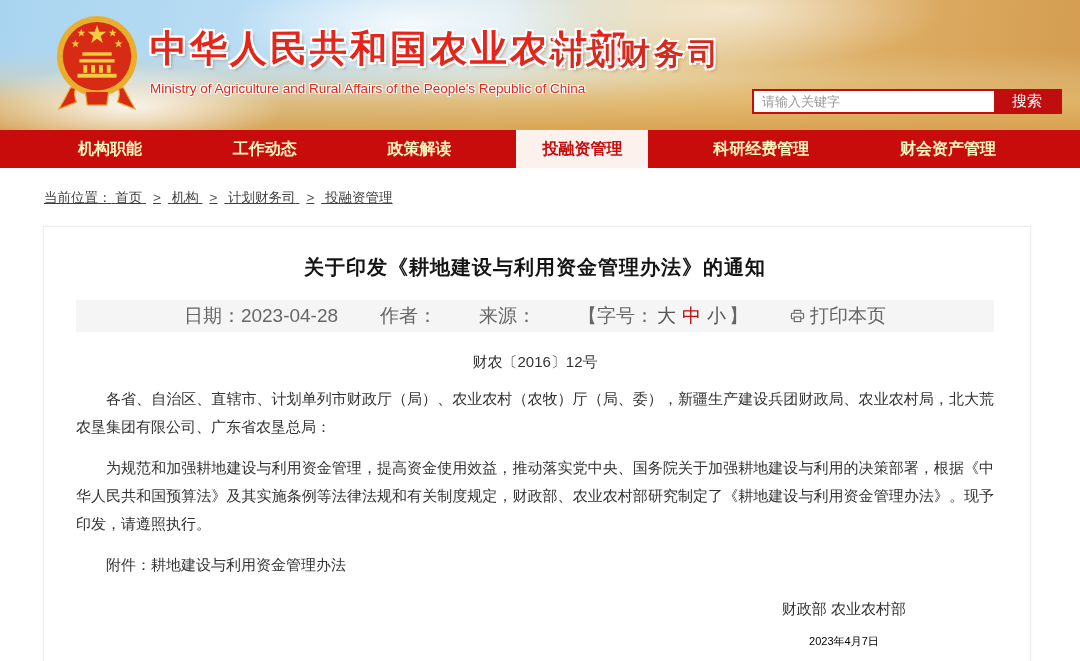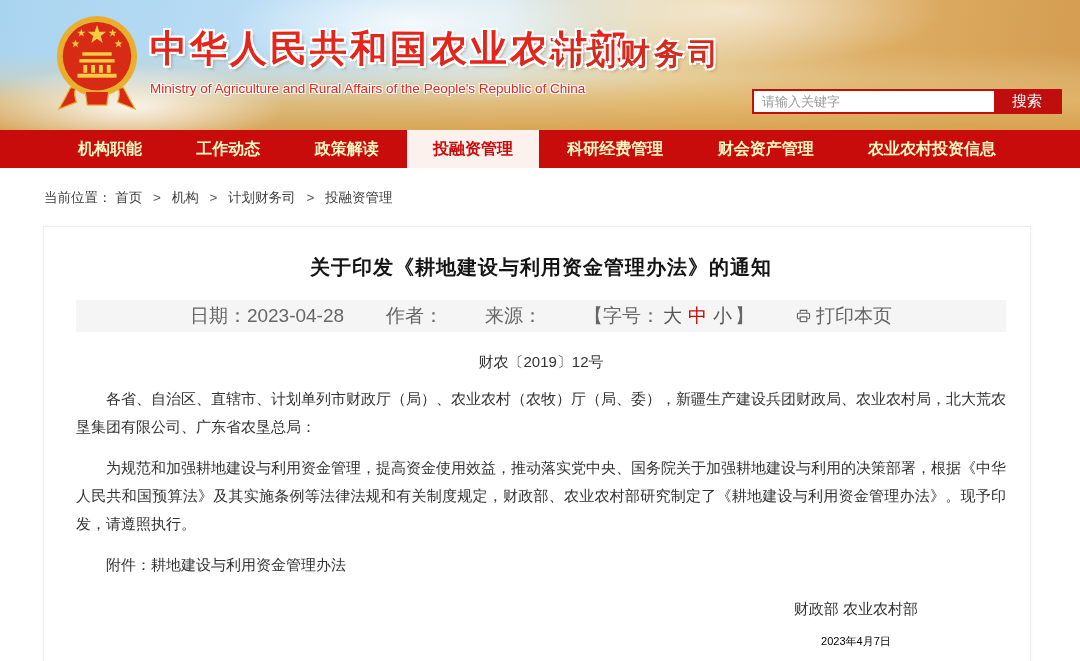--- a/index.html
+++ b/index.html
@@ -31,27 +31,27 @@
     font-family:"Liberation Sans","DejaVu Sans",sans-serif; }
 
   
   .main-nav { height:38px; background:#c80b0b; display:flex; align-items:stretch;
     justify-content:space-between; padding:0 58px 0 52px; }
   .nav-item { display:flex; align-items:center; padding:0 26px; color:#fef9c3; font-size:16px;
     font-weight:bold; text-decoration:none; cursor:pointer; white-space:nowrap; }
   .nav-item.active { background:#fdf1ed; color:#c80b0b; }
 
   
-  .breadcrumb { padding:21px 0 19px 44px; font-size:13.5px; color:#404040; }
+  .breadcrumb { padding:21px 0 19px 44px; font-size:13.5px; color:#404040;text-decoration:underline; }
   .breadcrumb a { color:#404040; text-decoration:none; cursor:pointer; }
   .breadcrumb .sep { margin:0 7px; color:#555; }
 
   
   .content-panel { margin-left:43px; width:988px; height:436px; background:#fff;
-    border:1px solid #ededed; box-shadow:0 0 5px rgba(0,0,0,.04); padding:27px 24px 0 32px; }
+    border:1px solid #ededed; box-shadow:0 0 5px rgba(0,0,0,.04); padding:27px 36px 0 32px; }
   .article-title { text-align:center; font-size:20px; font-weight:bold; color:#141414; letter-spacing:1px; }
   .meta-bar { margin-top:19px; height:32px; background:#f5f5f5; display:flex; align-items:center;
     justify-content:center; font-size:19px; color:#666; }
   .meta-bar .gap { margin-left:42px; }
   .meta-item { display:inline-flex; align-items:center; }
   .size-opt { margin:0 3px; cursor:pointer; color:#555; }
   .size-opt.red { color:#c00d0d; }
   .print-link { display:inline-flex; align-items:center; cursor:pointer; color:#666; }
   .print-link svg { margin-right:5px; }
   .doc-number { margin-top:21px; text-align:center; font-size:15px; color:#333; }
@@ -97,21 +97,20 @@
   </div>
 </header>
 
 <nav class="main-nav">
   <a class="nav-item">机构职能</a>
   <a class="nav-item">工作动态</a>
   <a class="nav-item">政策解读</a>
   <a class="nav-item active">投融资管理</a>
   <a class="nav-item">科研经费管理</a>
   <a class="nav-item">财会资产管理</a>
-  <a class="nav-item">农业农村投资信息</a>
 </nav>
 
 <div class="breadcrumb">
   <span>当前位置：</span>
   <a>首页</a>
   <span class="sep">&gt;</span>
   <a>机构</a>
   <span class="sep">&gt;</span>
   <a>计划财务司</a>
   <span class="sep">&gt;</span>
@@ -138,21 +137,21 @@
     <span class="print-link gap">
       <svg width="15" height="14" viewBox="0 0 16 15">
         <path d="M4.5 4V1.5h7V4" fill="none" stroke="#666" stroke-width="1.2"></path>
         <rect x="1.5" y="4.5" width="13" height="6" rx="1" fill="none" stroke="#666" stroke-width="1.2"></rect>
         <rect x="4.5" y="8.5" width="7" height="5" fill="#f5f5f5" stroke="#666" stroke-width="1.2"></rect>
       </svg>
       <span>打印本页</span>
     </span>
   </div>
 
-  <div class="doc-number">财农〔2019〕12号</div>
+  <div class="doc-number">财农〔2016〕12号</div>
 
   <p class="para">各省、自治区、直辖市、计划单列市财政厅（局）、农业农村（农牧）厅（局、委），新疆生产建设兵团财政局、农业农村局，北大荒农垦集团有限公司、广东省农垦总局：</p>
   <p class="para">为规范和加强耕地建设与利用资金管理，提高资金使用效益，推动落实党中央、国务院关于加强耕地建设与利用的决策部署，根据《中华人民共和国预算法》及其实施条例等法律法规和有关制度规定，财政部、农业农村部研究制定了《耕地建设与利用资金管理办法》。现予印发，请遵照执行。</p>
   <p class="attachment">附件：耕地建设与利用资金管理办法</p>
 
   <div class="signature-block">
     <div class="signature-line">财政部 农业农村部</div>
     <div class="sign-date">2023年4月7日</div>
   </div>
 </main>

